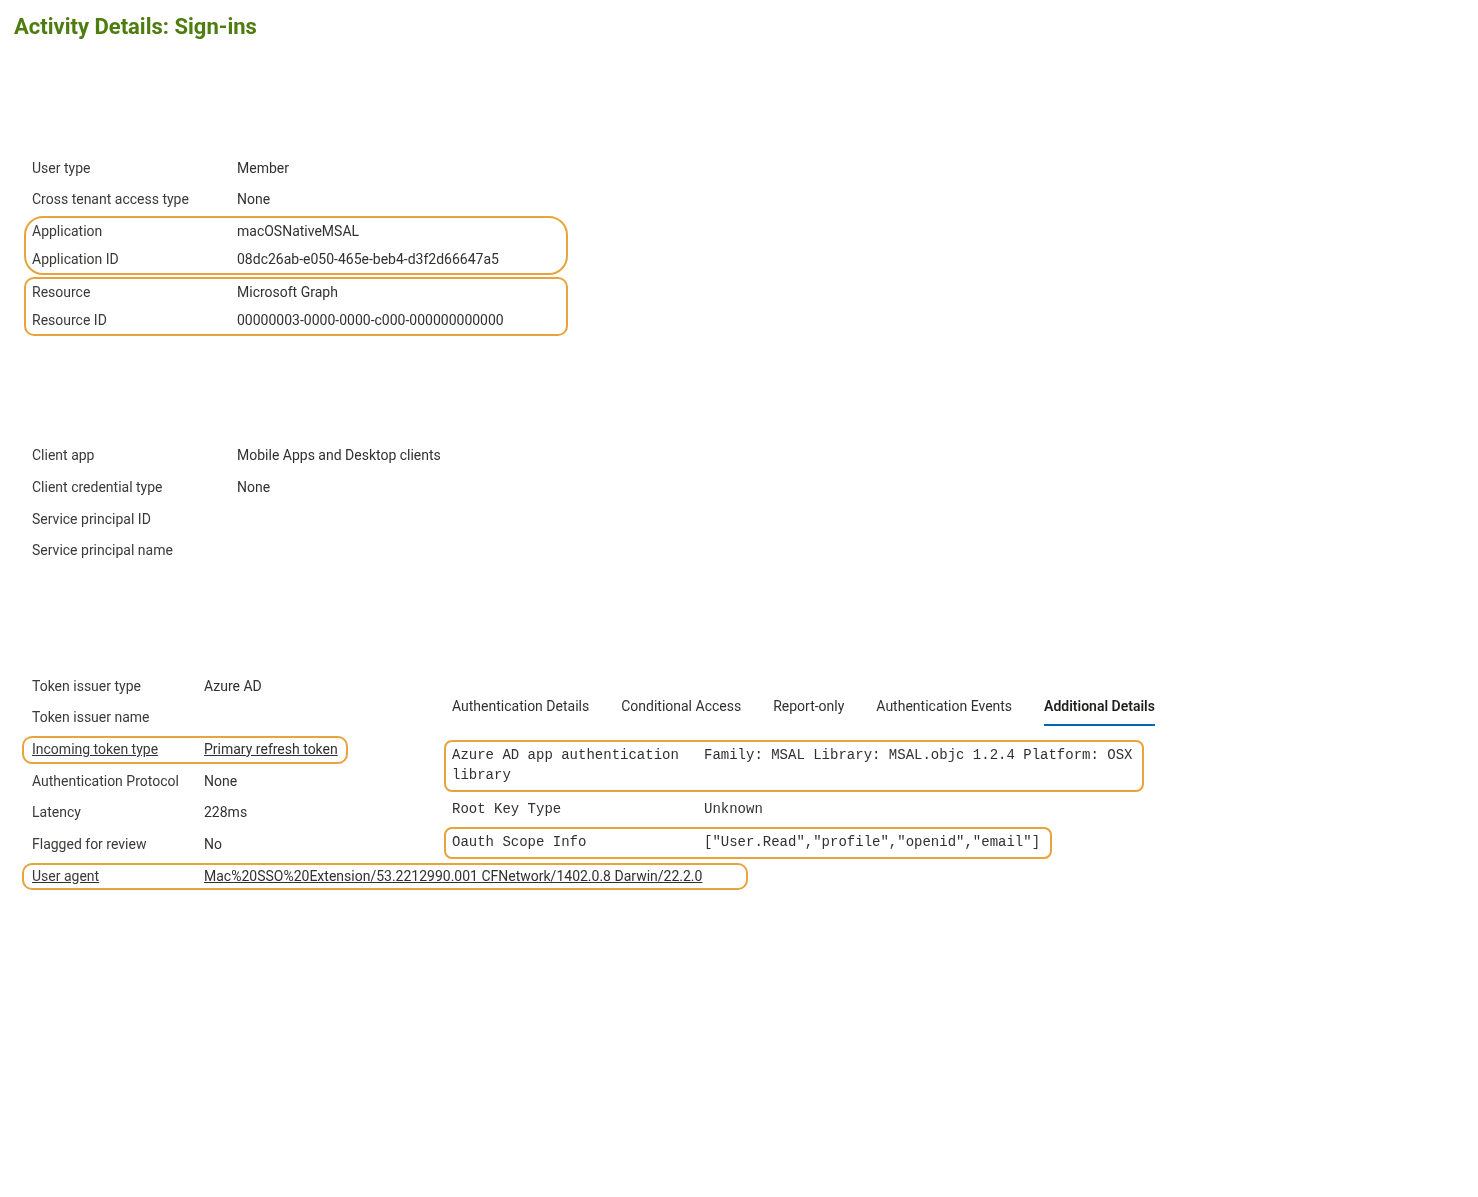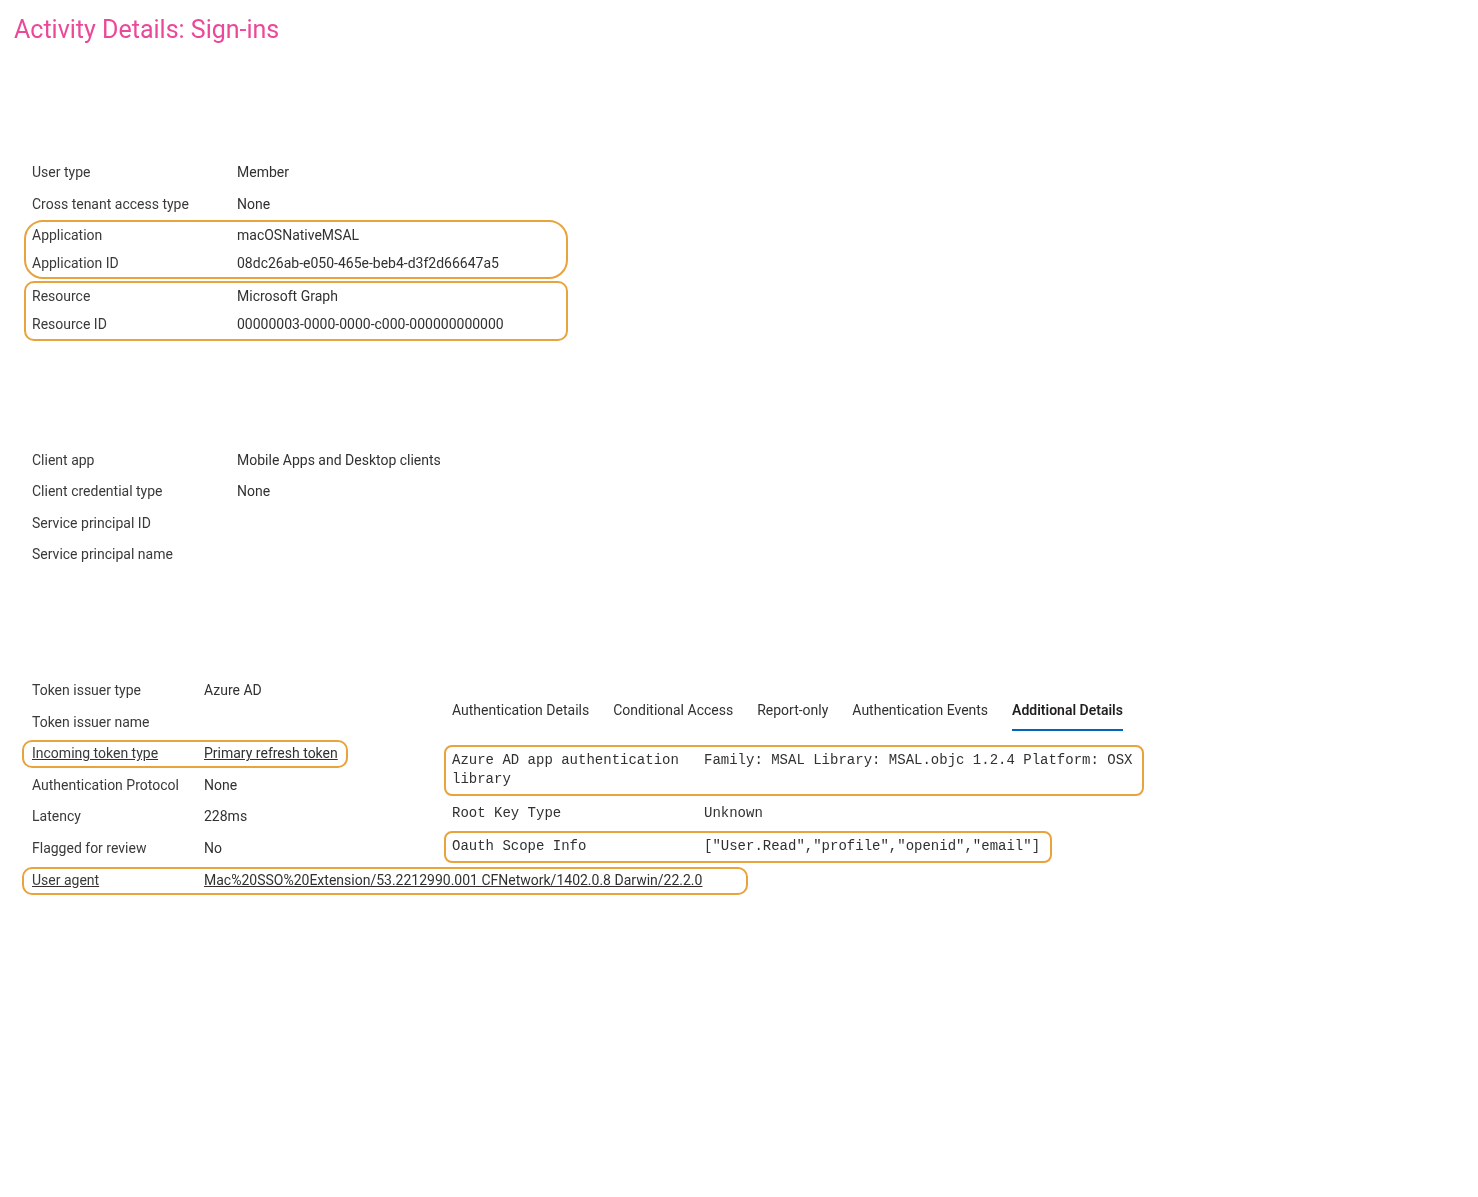--- a/index.html
+++ b/index.html
@@ -5,24 +5,24 @@
   body {
     font-family: "Segoe UI", -apple-system, BlinkMacSystemFont, Roboto, "Helvetica Neue", Arial, sans-serif;
     margin: 0;
     padding: 12px 14px;
     color: #323130;
     background: #ffffff;
     font-size: 14px;
     line-height: 1.4;
   }
   h1.page-title {
-    font-size: 25px;
-    font-weight: 400;
+    font-size: 22px;
+    font-weight: 700;
     margin: 0 0 110px 0;
-    color: #ec4899;
+    color: #4d7c0f;
   }
 
   
   .section { margin-left: 18px; }
   .row {
     display: flex;
     align-items: baseline;
     padding: 6px 0 6px 0;
   }
   .row .label {
@@ -53,21 +53,21 @@
     border-radius: 10px;
     padding: 2px 8px 2px 8px;
     margin: 2px 0 2px -10px;
     width: fit-content;
     text-decoration: underline;
   }
 
   
   .tabs {
     display: flex;
-    gap: 24px;
+    gap: 32px;
     font-size: 14px;
     margin-bottom: 14px;
     align-items: flex-start;
   }
   .tab {
     cursor: pointer;
     color: #323130;
     padding-bottom: 8px;
     border-bottom: 2px solid transparent;
     white-space: nowrap;

